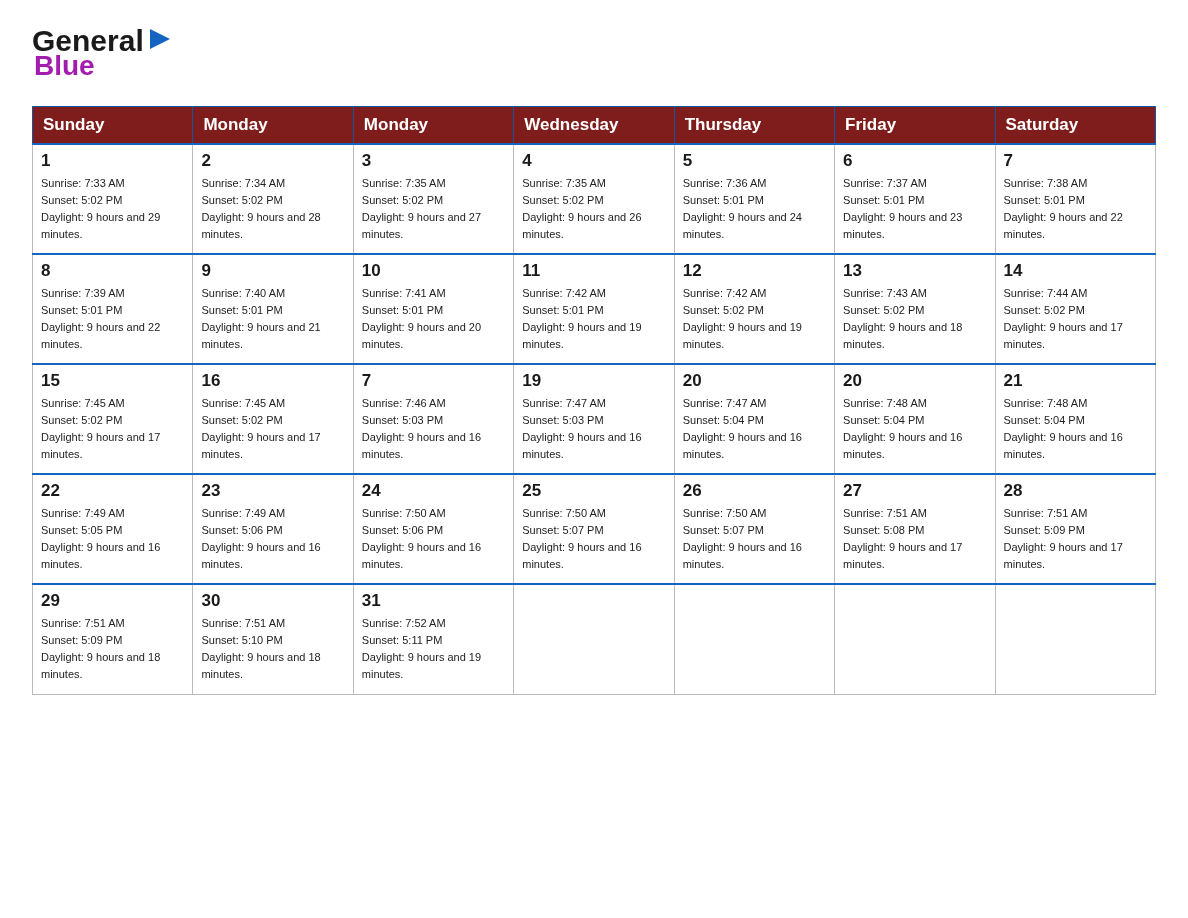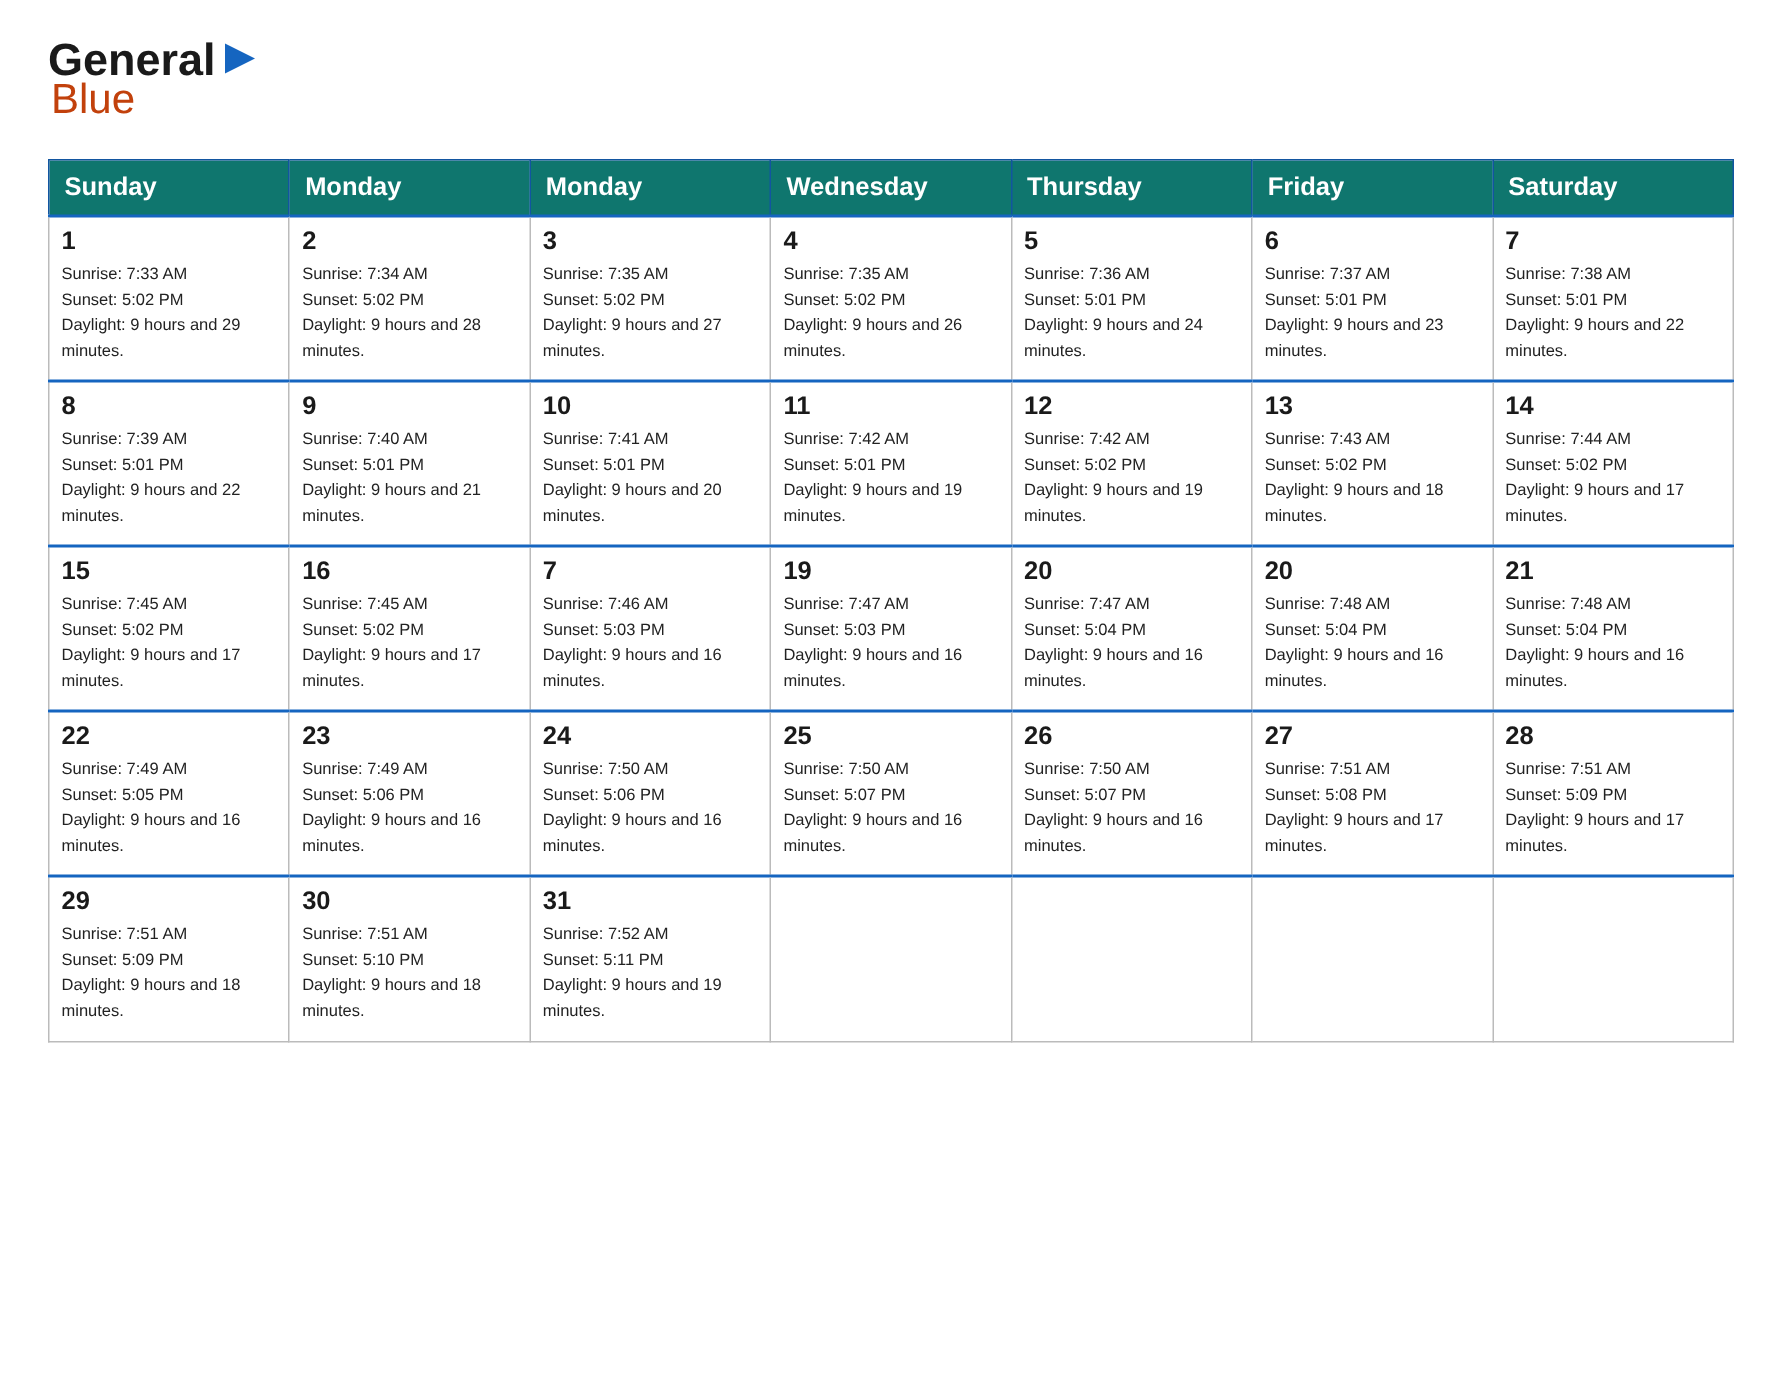--- a/index.html
+++ b/index.html
@@ -34,21 +34,21 @@
       font-size: 22px;
       color: #444;
       margin-top: 4px;
     }
     .calendar {
       width: 100%;
       border-collapse: collapse;
       table-layout: fixed;
     }
     .calendar thead th {
-      background: #0f766e;
+      background: #7f1d1d;
       color: #fff;
       font-size: 17px;
       font-weight: bold;
       padding: 8px 10px;
       border: 1px solid #1255a0;
       text-align: left;
     }
     .calendar tbody td {
       border: 1px solid #bbb;
       vertical-align: top;
@@ -77,21 +77,21 @@
 <body>
 
 <div class="header">
   <div class="logo">
     <div style="display:flex; align-items:center;">
       <span style="font-size:30px; font-weight:bold; color:#1a1a1a;">General</span>
       <svg width="28" height="28" viewBox="0 0 28 28" style="margin-left:2px; margin-top:-4px;">
         <polygon points="4,4 24,14 4,24" fill="#1565c0"></polygon>
       </svg>
     </div>
-    <div style="font-size:28px; font-weight:normal; color:#c2410c; margin-top:-8px; margin-left:2px;">Blue</div>
+    <div style="font-size:28px; font-weight:bold; color:#a21caf; margin-top:-8px; margin-left:2px;">Blue</div>
   </div>
   <div class="title-block">
     <h1></h1>
     <div class="subtitle"></div>
   </div>
 </div>
 
 <table class="calendar">
   <thead>
     <tr>

